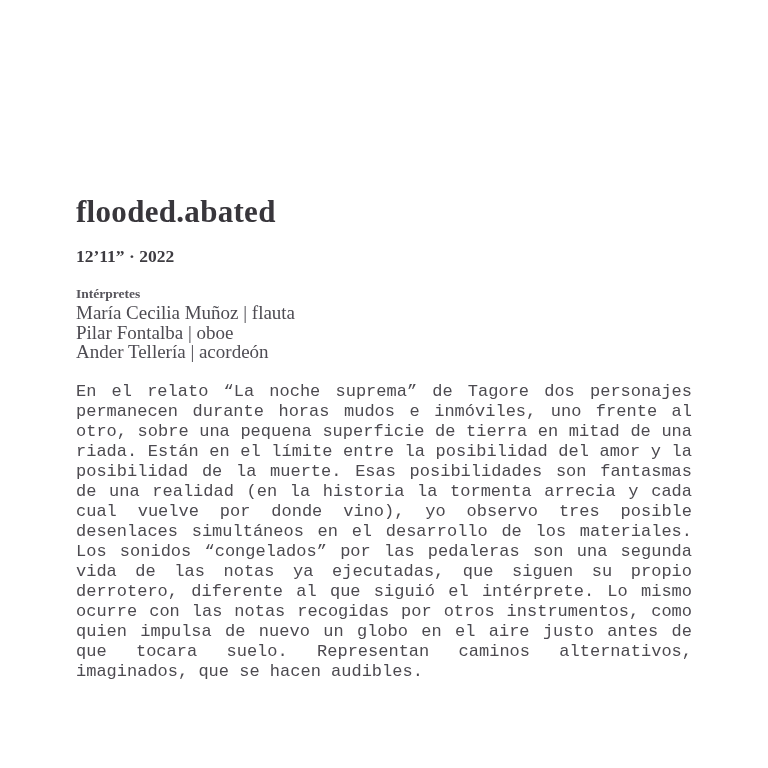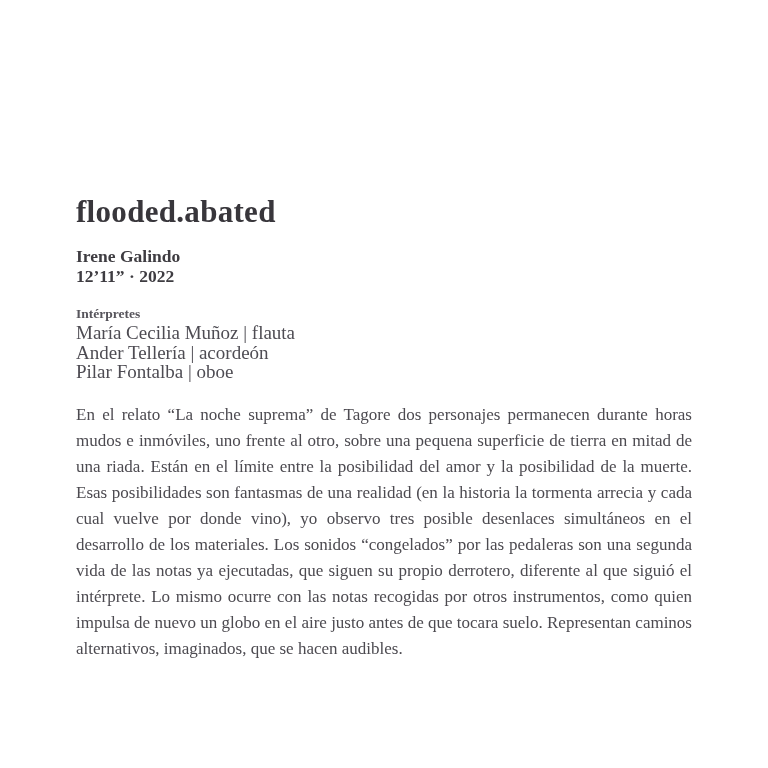--- a/index.html
+++ b/index.html
@@ -48,42 +48,42 @@
     margin: 0 0 1px 0;
     font-weight: bold;
   }
   .performer-line {
     font-size: 19px;
     line-height: 19.6px;
     color: #4e4c53;
   }
   .description {
     font-size: 17px;
-    line-height: 26px;
+    line-height: 20px;
     text-align: justify;
     color: #4c4a50;
     margin: 0;
+    font-family: Liberation Mono, monospace;
   }
 </style>
 </head>
 <body>
 
 <div class="page">
   <div class="content">
 
     <h1 class="work-title">flooded.abated</h1>
 
     <div class="byline">
-      <div class="byline-line">Irene Galindo</div>
       <div class="byline-line">12’11” · 2022</div>
     </div>
 
     <div class="performers">
       <div class="performers-label">Intérpretes</div>
       <div class="performer-line">María Cecilia Muñoz | flauta</div>
+      <div class="performer-line">Pilar Fontalba | oboe</div>
       <div class="performer-line">Ander Tellería | acordeón</div>
-      <div class="performer-line">Pilar Fontalba | oboe</div>
     </div>
 
     <p class="description">En el relato “La noche suprema” de Tagore dos personajes permanecen durante horas mudos e inmóviles, uno frente al otro, sobre una pequena superficie de tierra en mitad de una riada. Están en el límite entre la posibilidad del amor y la posibilidad de la muerte. Esas posibilidades son fantasmas de una realidad (en la historia la tormenta arrecia y cada cual vuelve por donde vino), yo observo tres posible desenlaces simultáneos en el desarrollo de los materiales. Los sonidos “congelados” por las pedaleras son una segunda vida de las notas ya ejecutadas, que siguen su propio derrotero, diferente al que siguió el intérprete. Lo mismo ocurre con las notas recogidas por otros instrumentos, como quien impulsa de nuevo un globo en el aire justo antes de que tocara suelo. Representan caminos alternativos, imaginados, que se hacen audibles.</p>
 
   </div>
 </div>
 
 </body></html>

